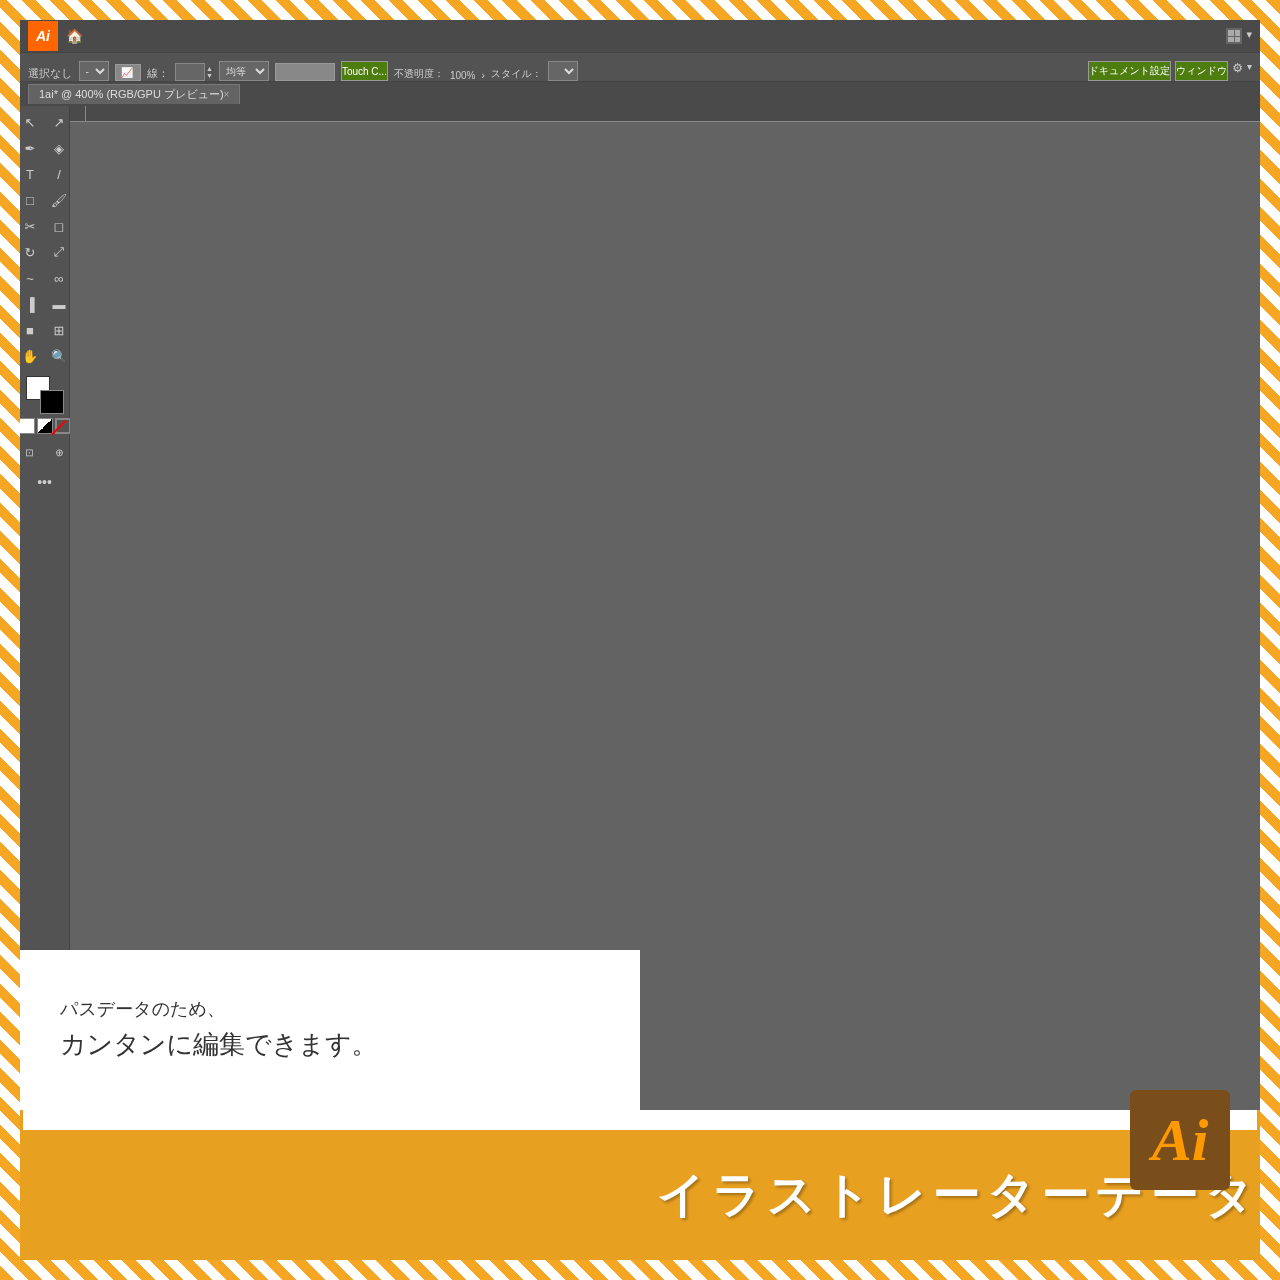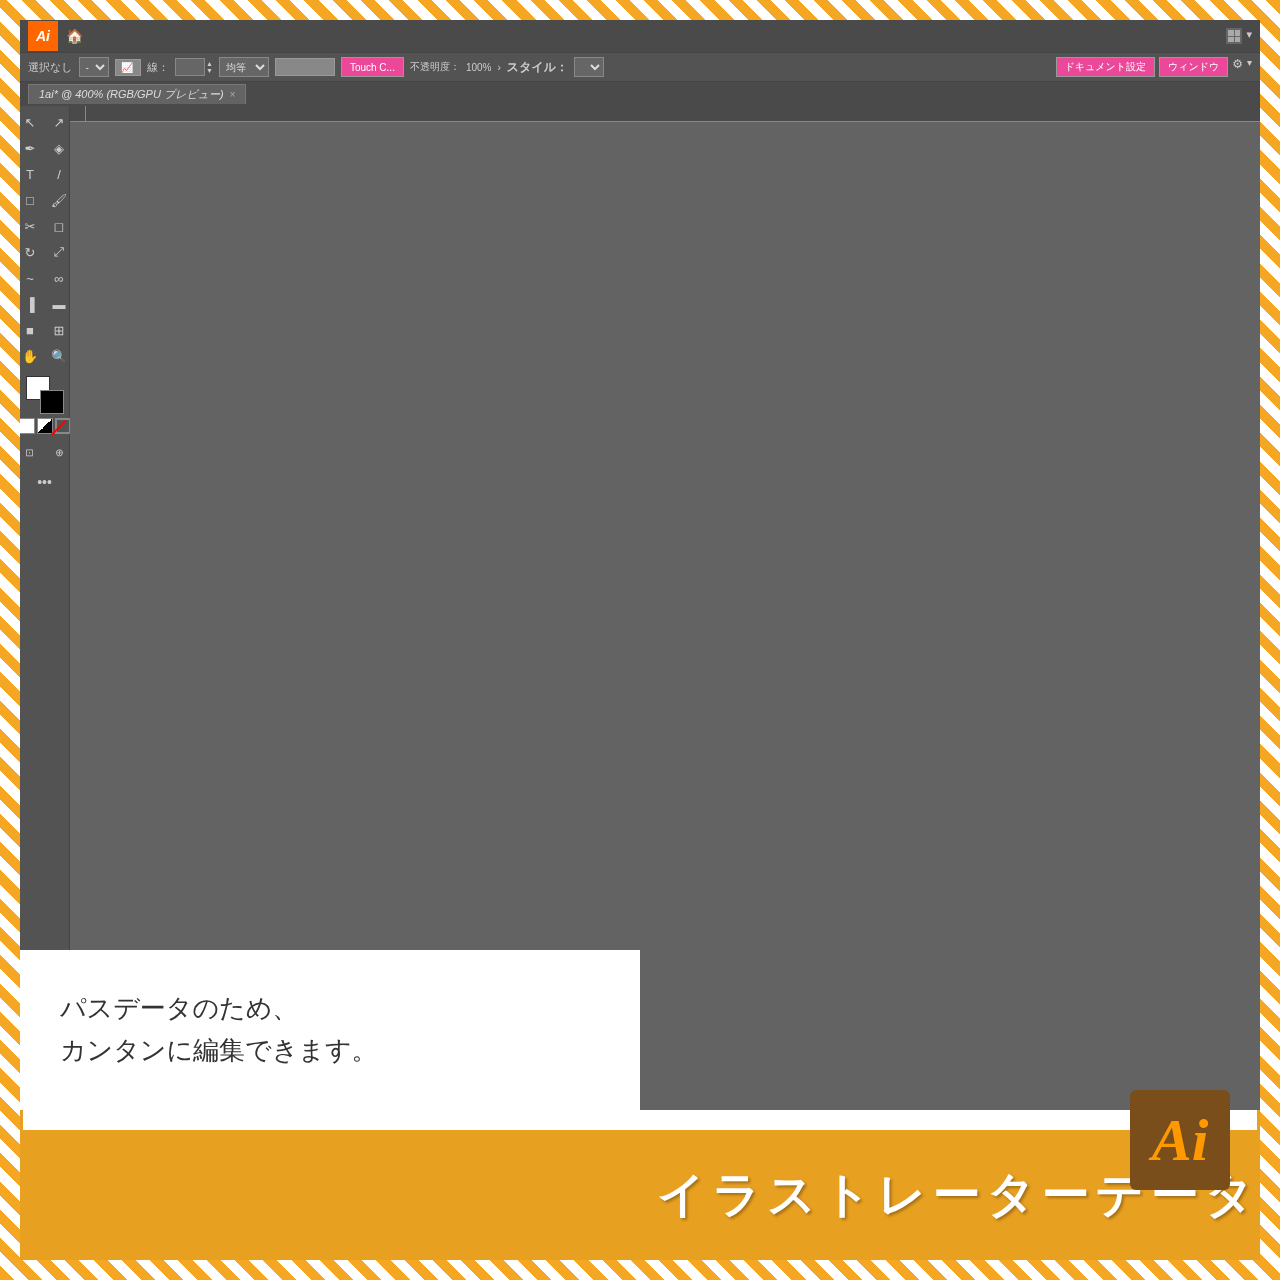--- a/index.html
+++ b/index.html
@@ -80,21 +80,21 @@
     .menu-items span {
       padding: 2px 6px;
       cursor: pointer;
     }
 
     
     .toolbar {
       background: #535353;
       height: 30px;
       display: flex;
-      align-items: center;
+      align-items: flex-end;
       padding: 0 8px;
       gap: 6px;
       border-top: 1px solid #444;
       border-bottom: 1px solid #444;
       flex-shrink: 0;
     }
 
     .toolbar-item {
       font-size: 11px;
       color: #ccc;
@@ -106,25 +106,25 @@
     .toolbar-select {
       background: #666;
       border: 1px solid #888;
       color: #ddd;
       font-size: 10px;
       padding: 1px 2px;
       height: 20px;
     }
 
     .toolbar-btn {
-      background: #ec4899;
+      background: #4d7c0f;
       border: 1px solid #999;
       color: #fff;
       font-size: 10px;
-      padding: 2px 8px;
+      padding: 2px 0;
       height: 20px;
       cursor: pointer;
     }
 
     
     .tab-bar {
       background: #4a4a4a;
       height: 24px;
       display: flex;
       align-items: center;
@@ -134,22 +134,20 @@
 
     .tab-item {
       background: #636363;
       color: #ddd;
       font-size: 11px;
       padding: 2px 10px;
       border: 1px solid #777;
       border-bottom: none;
       display: flex;
       align-items: center;
-      gap: 6px;
-      font-style: italic;
     }
 
     .tab-close {
       color: #aaa;
       font-size: 10px;
       cursor: pointer;
     }
 
     
     .workspace {
@@ -267,21 +265,21 @@
       </div>
     </div>
     <select class="toolbar-select" style="width:50px;">
       <option>均等</option>
     </select>
     <div style="width:60px;height:18px;background:#888;border:1px solid #999;"></div>
     <button class="toolbar-btn">Touch C...</button>
     <span style="font-size:10px;color:#ccc;">不透明度：</span>
     <span style="font-size:10px;color:#ccc;">100%</span>
     <span style="font-size:10px;color:#ccc;">›</span>
-    <span style="font-size:12px;color:#ccc;font-weight:bold;">スタイル：</span>
+    <span style="font-size:10px;color:#ccc;">スタイル：</span>
     <select class="toolbar-select" style="width:30px;">
       <option></option>
     </select>
     <div style="margin-left:auto;display:flex;gap:4px;">
       <button class="toolbar-btn">ドキュメント設定</button>
       <button class="toolbar-btn">ウィンドウ</button>
       <span style="color:#ccc;font-size:12px;">⚙</span>
       <span style="color:#ccc;font-size:10px;">▾</span>
     </div>
   </div>
@@ -502,21 +500,21 @@
 
             <text x="160" y="710" font-family="Arial, sans-serif" font-size="12" font-weight="bold" fill="#222">一丁目</text>
           </svg>
         </div>
       </div>
     </div>
   </div>
 </div>
 
 <div style="position:absolute;bottom:170px;left:20px;width:620px;height:160px;background:white;z-index:10;display:flex;flex-direction:column;justify-content:center;padding:30px 40px;">
-  <div style="font-size:26px;color:#333;line-height:1.6;">パスデータのため、</div>
+  <div style="font-size:18px;color:#333;line-height:1.6;">パスデータのため、</div>
   <div style="font-size:26px;color:#333;line-height:1.6;">カンタンに編集できます。</div>
 </div>
 
 <div style="position:absolute;bottom:20px;left:20px;right:20px;height:130px;background:#e8a020;display:flex;align-items:center;justify-content:flex-end;z-index:5;">
   <div style="font-size:48px;font-weight:bold;color:white;text-shadow:2px 2px 3px rgba(0,0,0,0.3);letter-spacing:6px;">イラストレーターデータ</div>
 </div>
 
 <div style="position:absolute;bottom:90px;right:50px;width:100px;height:100px;background:#7a4e1a;display:flex;align-items:center;justify-content:center;border-radius:6px;z-index:20;">
   <span style="font-size:60px;font-weight:bold;font-style:italic;color:#ff9900;font-family:Georgia,serif;">Ai</span>
 </div>

